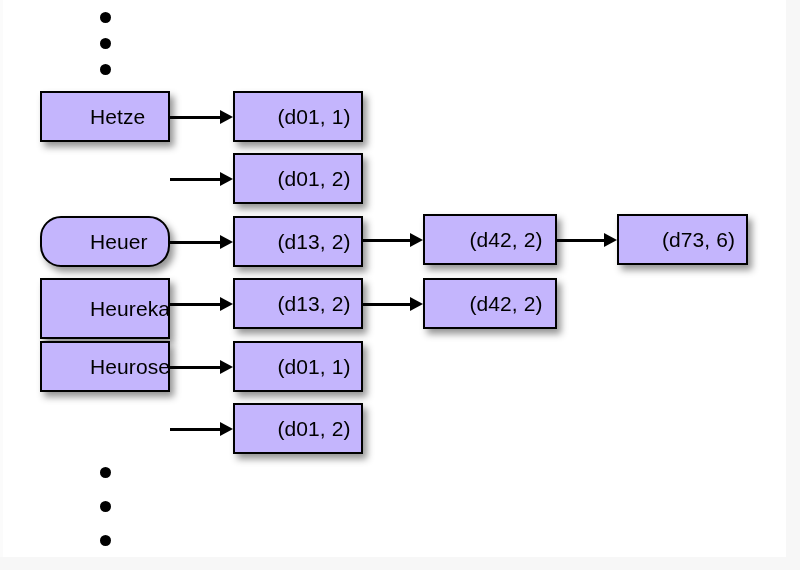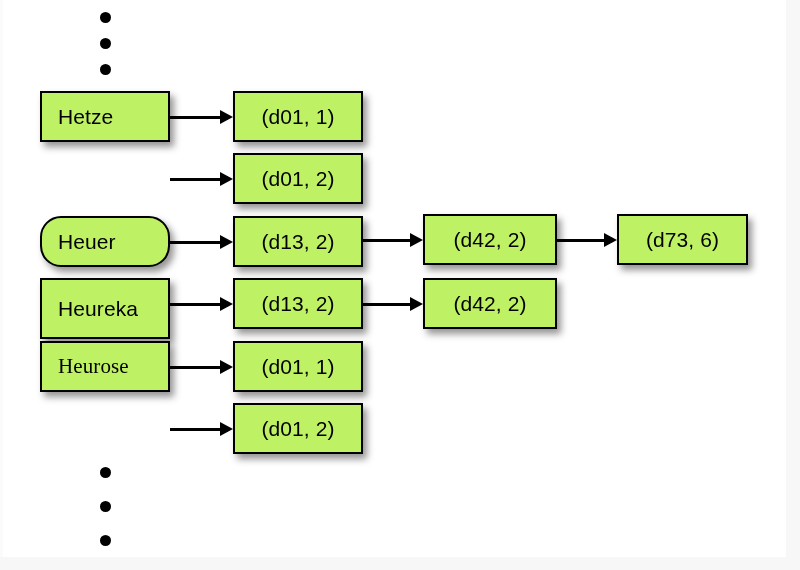--- a/index.html
+++ b/index.html
@@ -37,26 +37,27 @@
     top: 0;
     left: 0;
     width: 3px;
     height: 570px;
     background: #fbfbfb;
   }
 
   .node {
     position: absolute;
     box-sizing: border-box;
-    background: #bef264;
+    background: #c4b5fd;
     border: 2.5px solid #000000;
     box-shadow: 4px 5px 7px rgba(0,0,0,0.42);
     display: flex;
     align-items: center;
     z-index: 3;
+    padding-left: 32px;
   }
   .node .node-label {
     font-size: 21px;
     color: #000000;
     letter-spacing: 0.1px;
     white-space: nowrap;
     padding-left: 16px;
   }
   .node.center .node-label {
     padding-left: 0;
@@ -114,21 +115,21 @@
 
   <div class="node" style="left:40px; top:91px;  width:130px; height:51px;">
     <span class="node-label">Hetze</span>
   </div>
   <div class="node" style="left:40px; top:216px; width:130px; height:51px;border-radius:21px;">
     <span class="node-label">Heuer</span>
   </div>
   <div class="node" style="left:40px; top:278px; width:130px; height:61px;">
     <span class="node-label">Heureka</span>
   </div>
-  <div class="node" style="left:40px; top:341px; width:130px; height:51px;font-family:Liberation Serif, serif;">
+  <div class="node" style="left:40px; top:341px; width:130px; height:51px;">
     <span class="node-label">Heurose</span>
   </div>
 
   <div class="node center" style="left:233px; top:91px;  width:130px; height:51px;">
     <span class="node-label">(d01, 1)</span>
   </div>
   <div class="node center" style="left:233px; top:153px; width:130px; height:51px;">
     <span class="node-label">(d01, 2)</span>
   </div>
   <div class="node center" style="left:233px; top:216px; width:130px; height:51px;">

